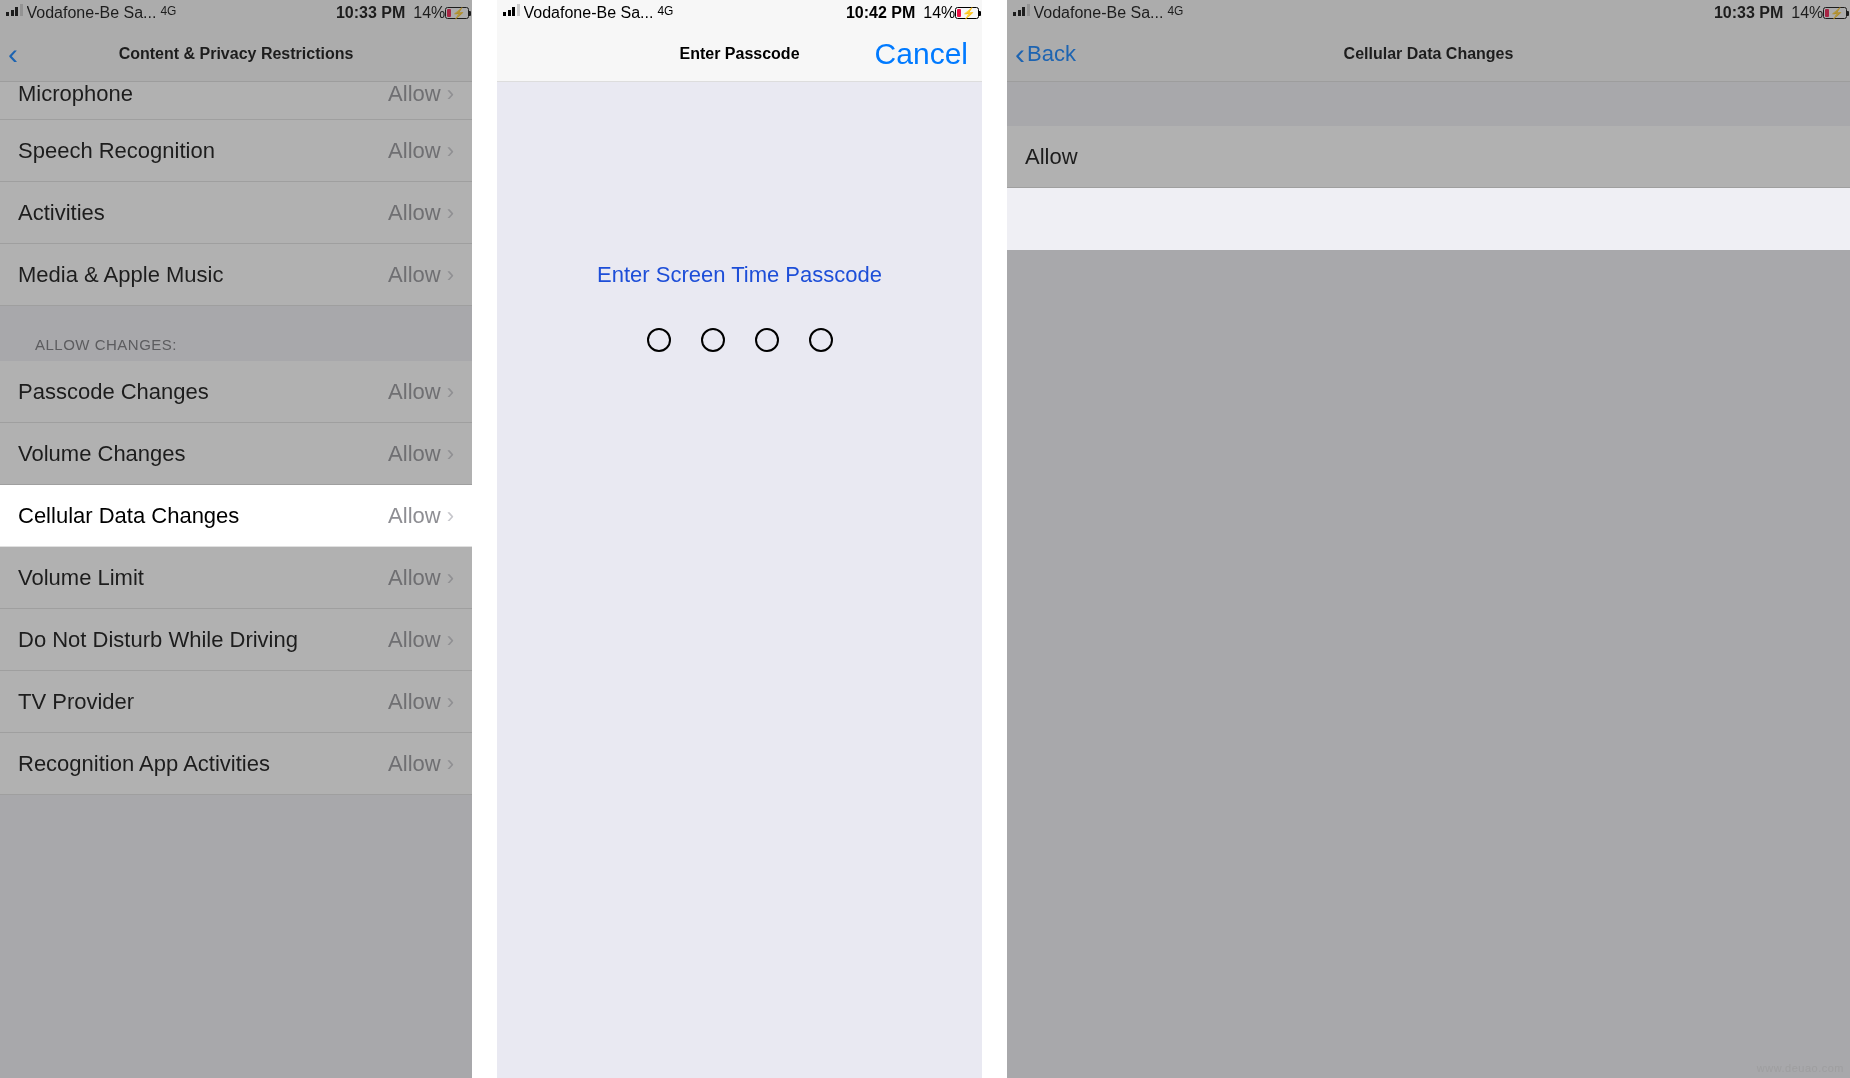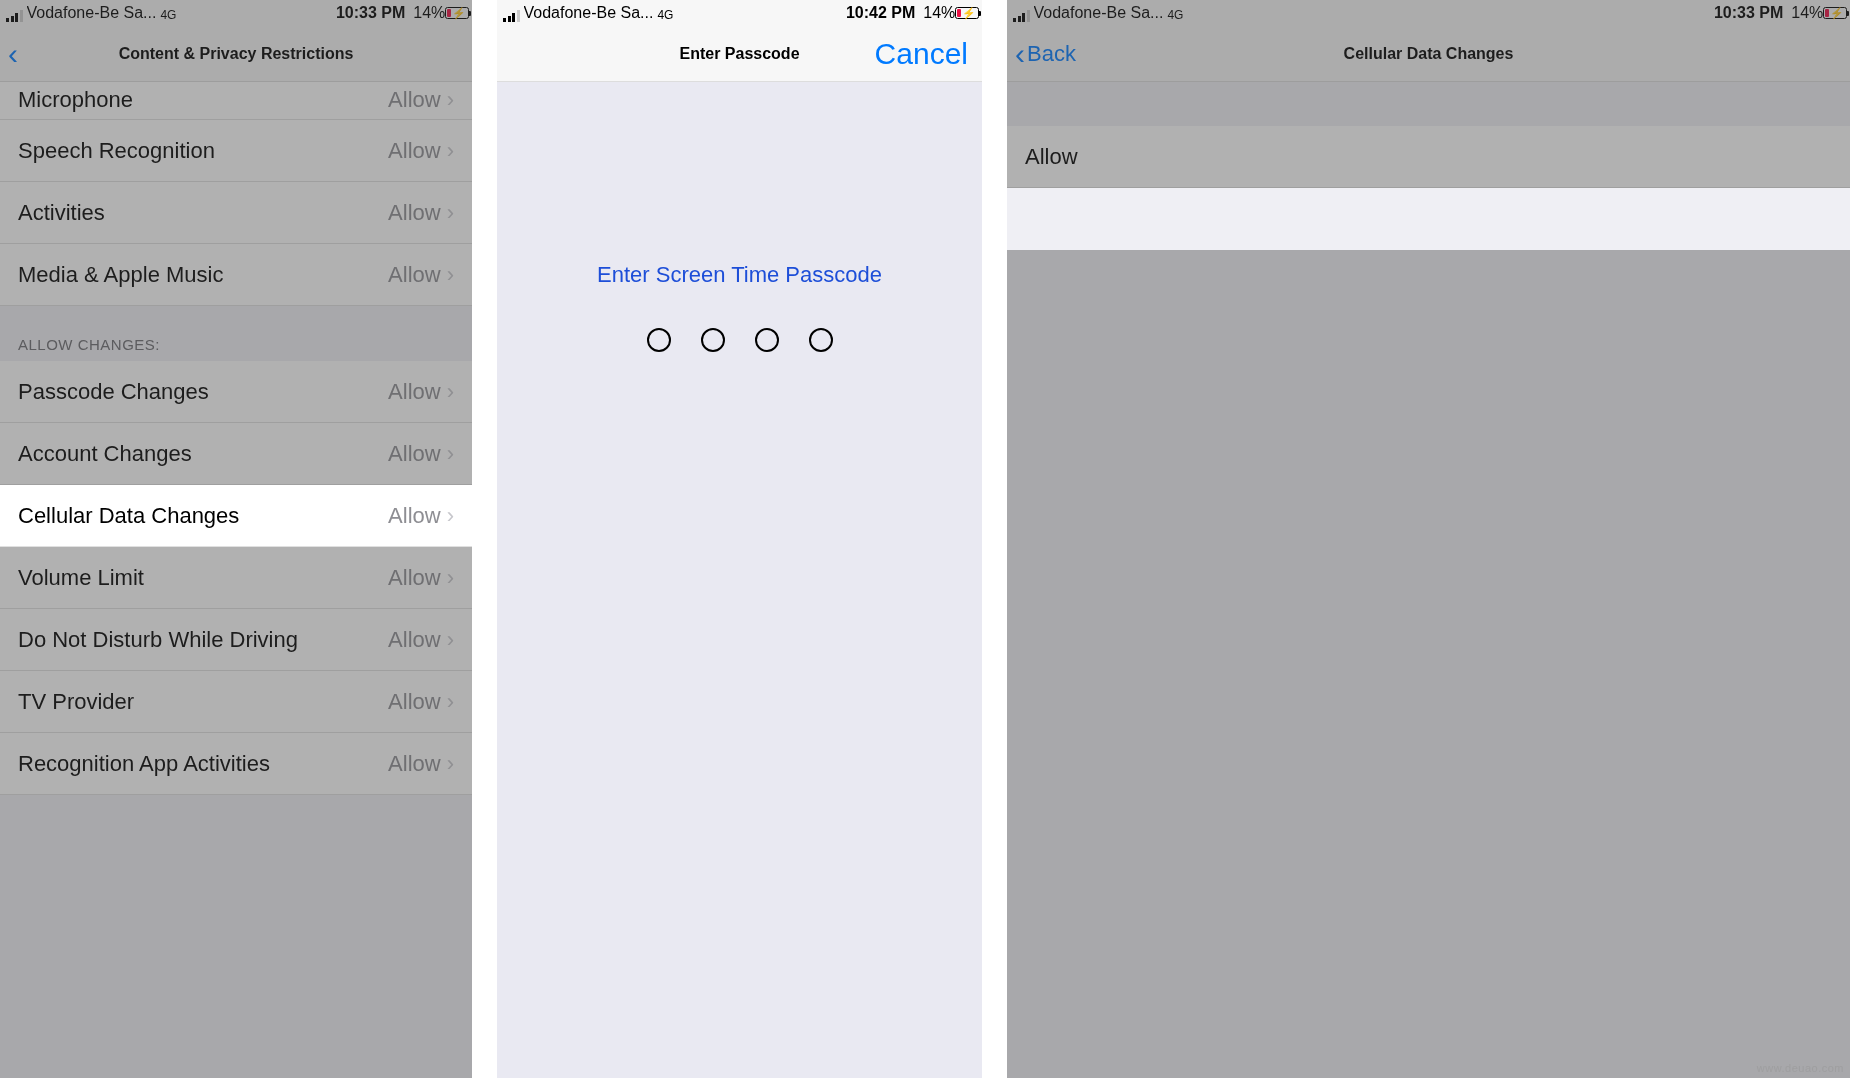--- a/index.html
+++ b/index.html
@@ -29,21 +29,21 @@
   .status-bar {
     height: 26px;
     display: flex;
     align-items: center;
     padding: 0 6px;
     font-size: 16px;
     font-weight: 500;
     color: #000;
     background: #f7f7f7;
   }
-  .status-left { display:flex; align-items:flex-end; gap:4px; flex:1; min-width:0;}
+  .status-left { display:flex; align-items:flex-start; gap:4px; flex:1; min-width:0;}
   .status-center { font-weight:600; padding:0 8px;}
   .status-right { display:flex; align-items:center; gap:0;}
   .signal { display:flex; align-items:flex-end; gap:1.5px; height:12px;}
   .signal span { width:3px; background:#000;}
   .signal span:nth-child(1){height:4px;}
   .signal span:nth-child(2){height:6px;}
   .signal span:nth-child(3){height:9px;}
   .signal span:nth-child(4){height:12px; background:#ccc;}
   .carrier { white-space:nowrap; overflow:hidden; text-overflow:ellipsis; max-width:140px;}
   .nettype { font-size:12px;}
@@ -85,22 +85,23 @@
   .row .label { color:#000;}
   .row .value { color:#8e8e93; display:flex; align-items:center; gap:6px;}
   .row.highlight { background:#fff;}
   .disclosure { color:#c7c7cc; font-size:22px; font-weight:300;}
   .section-header {
     padding: 30px 18px 8px;
     font-size:15px;
     color:#6d6d72;
     letter-spacing:0.5px;
     background:#efeff4;
-  }
-  .row.partial-top { height:38px; align-items:flex-end; padding-bottom:6px;}
+    margin-left:17px;
+  }
+  .row.partial-top { height:38px; align-items:flex-end; padding-bottom:12px;}
   .row.partial-top .label {font-size:22px;}
 
   
   .pass-prompt {
     text-align:center;
     font-size:22px;
     font-weight:500;
     color:#1d4ed8;
     margin-top:180px;
   }
@@ -192,21 +193,21 @@
       <div class="section-header">ALLOW CHANGES:</div>
       <div class="list">
         <div class="row">
           <span class="label">Passcode Changes</span>
           <span class="value">
               <span>Allow</span>
               <span class="disclosure">›</span>
             </span>
         </div>
         <div class="row">
-          <span class="label">Account Changes</span>
+          <span class="label">Volume Changes</span>
           <span class="value">
               <span>Allow</span>
               <span class="disclosure">›</span>
             </span>
         </div>
         <div class="row highlight" id="hlrow">
           <span class="label">Cellular Data Changes</span>
           <span class="value">
               <span>Allow</span>
               <span class="disclosure">›</span>

